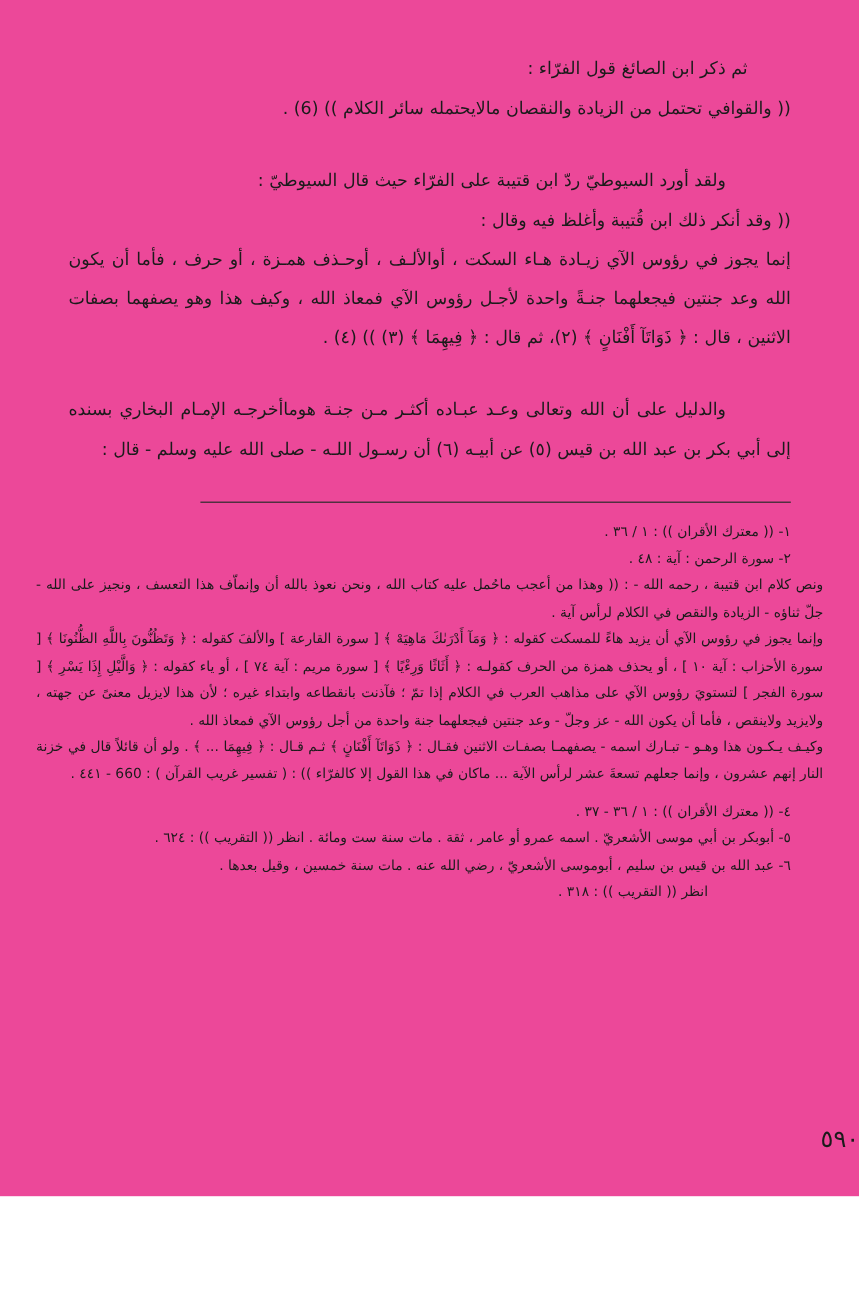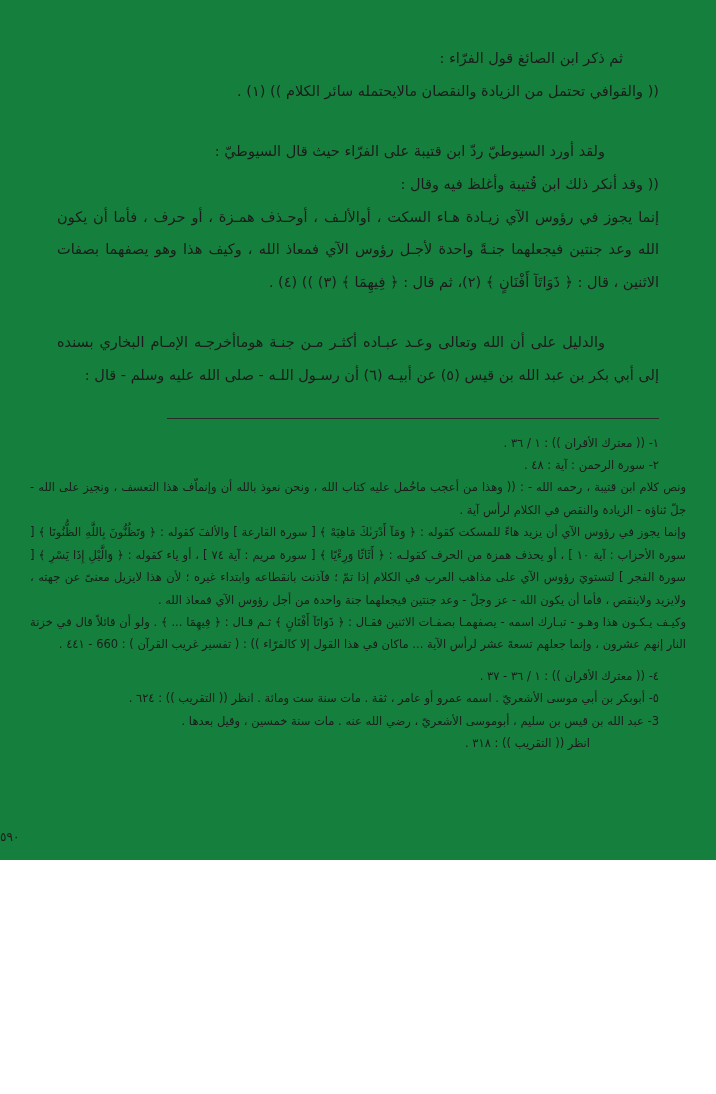--- a/index.html
+++ b/index.html
@@ -1,22 +1,22 @@
 <!DOCTYPE html>
 <html><head>
 <meta charset="utf-8">
 <style>
   * { box-sizing: border-box; }
   html, body { margin: 0; padding: 0; background: #ffffff; }
   .page {
     position: relative;
     width: 716px;
-    height: 860px;
+    height: 997px;
     margin: 0 auto;
-    background: #15803d;
+    background: #ec4899;
     color: #1b1b1b;
     font-family: "DejaVu Sans", sans-serif;
     direction: rtl;
     display: flex;
     flex-direction: column;
     overflow: hidden;
   }
   .body-text {
     padding: 42px 57px 0 57px;
     font-size: 14.5px;
@@ -40,51 +40,51 @@
     font-size: 11.5px;
     line-height: 1.95;
   }
   .footnotes p { margin: 0; }
   .fn-num { padding-right: 27px; margin-bottom: 5px; text-align: right; }
   .fn-long { text-align: justify; margin-top: 7px; }
   .fn-long + .fn-num { margin-top: 9px; }
   .fn-cont { padding-right: 96px; text-align: right; margin-top: 1px; }
   .page-number {
     margin-top: auto;
-    padding-bottom: 16px;
-    text-align: left;
-    font-size: 12px;
+    padding-bottom: 36px;
+    text-align: right;
+    font-size: 20px;
     letter-spacing: 1px;
   }
 </style>
 </head>
 <body>
 
 <div class="page" lang="ar" dir="rtl">
 
   <main class="body-text">
     <p class="indent-1">ثم ذكر ابن الصائغ قول الفرّاء :</p>
-    <p>(( والقوافي تحتمل من الزيادة والنقصان مالايحتمله سائر الكلام )) (١) .</p>
+    <p>(( والقوافي تحتمل من الزيادة والنقصان مالايحتمله سائر الكلام )) (6) .</p>
     <p class="indent-2 space-before">ولقد أورد السيوطيّ ردّ ابن قتيبة على الفرّاء حيث قال السيوطيّ :</p>
     <p>(( وقد أنكر ذلك ابن قُتيبة وأغلظ فيه وقال :</p>
     <p class="justify">إنما يجوز في رؤوس الآي زيـادة هـاء السكت ، أوالألـف ، أوحـذف همـزة ، أو حرف ، فأما أن يكون الله وعد جنتين فيجعلهما جنـةً واحدة لأجـل رؤوس الآي فمعاذ الله ، وكيف هذا وهو يصفهما بصفات الاثنين ، قال : ﴿ ذَوَاتَآ أَفْنَانٍ ﴾ (٢)، ثم قال : ﴿ فِيهِمَا ﴾ (٣) )) (٤) .</p>
     <p class="justify indent-2 space-before">والدليل على أن الله وتعالى وعـد عبـاده أكثـر مـن جنـة هوماأخرجـه الإمـام البخاري بسنده إلى أبي بكر بن عبد الله بن قيس (٥) عن أبيـه (٦) أن رسـول اللـه - صلى الله عليه وسلم - قال :</p>
   </main>
 
   <div class="sep-wrap">
     <div class="separator"></div>
   </div>
 
   <section class="footnotes">
     <p class="fn-num">١- (( معترك الأقران )) : ١ / ٣٦ .</p>
     <p class="fn-num">٢- سورة الرحمن : آية : ٤٨ .</p>
     <p class="fn-long">ونص كلام ابن قتيبة ، رحمه الله - : (( وهذا من أعجب ماحُمل عليه كتاب الله ، ونحن نعوذ بالله أن وإنماّف هذا التعسف ، ونجيز على الله - جلّ ثناؤه - الزيادة والنقص في الكلام لرأس آية .</p>
     <p class="fn-long">وإنما يجوز في رؤوس الآي أن يزيد هاءً للمسكت كقوله : ﴿ وَمَآ أَدْرَىٰكَ مَاهِيَهْ ﴾ [ سورة القارعة ] والألفَ كقوله : ﴿ وَتَظُنُّونَ بِاللَّهِ الظُّنُونَا ﴾ [ سورة الأحزاب : آية ١٠ ] ، أو يحذف همزة من الحرف كقولـه : ﴿ أَثَاثًا وَرِءْيًا ﴾ [ سورة مريم : آية ٧٤ ] ، أو ياء كقوله : ﴿ وَالَّيْلِ إِذَا يَسْرِ ﴾ [ سورة الفجر ] لتستويَ رؤوس الآي على مذاهب العرب في الكلام إذا تمّ ؛ فآذنت بانقطاعه وابتداء غيره ؛ لأن هذا لايزيل معنىً عن جهته ، ولايزيد ولاينقص ، فأما أن يكون الله - عز وجلّ - وعد جنتين فيجعلهما جنة واحدة من أجل رؤوس الآي فمعاذ الله .</p>
     <p class="fn-long">وكيـف يـكـون هذا وهـو - تبـارك اسمه - يصفهمـا بصفـات الاثنين فقـال : ﴿ ذَوَاتَآ أَفْنَانٍ ﴾ ثـم قـال : ﴿ فِيهِمَا ... ﴾ . ولو أن قائلاً قال في خزنة النار إنهم عشرون ، وإنما جعلهم تسعةَ عشر لرأس الآية ... ماكان في هذا القول إلا كالفرّاء )) : ( تفسير غريب القرآن ) : 660 - ٤٤١ .</p>
     <p class="fn-num">٤- (( معترك الأقران )) : ١ / ٣٦ - ٣٧ .</p>
     <p class="fn-num">٥- أبوبكر بن أبي موسى الأشعريّ . اسمه عمرو أو عامر ، ثقة . مات سنة ست ومائة . انظر (( التقريب )) : ٦٢٤ .</p>
-    <p class="fn-num">3- عبد الله بن قيس بن سليم ، أبوموسى الأشعريّ ، رضي الله عنه . مات سنة خمسين ، وقيل بعدها .</p>
+    <p class="fn-num">٦- عبد الله بن قيس بن سليم ، أبوموسى الأشعريّ ، رضي الله عنه . مات سنة خمسين ، وقيل بعدها .</p>
     <p class="fn-cont">انظر (( التقريب )) : ٣١٨ .</p>
   </section>
 
   <div class="page-number">٥٩٠</div>
 
 </div>
 
 </body></html>

